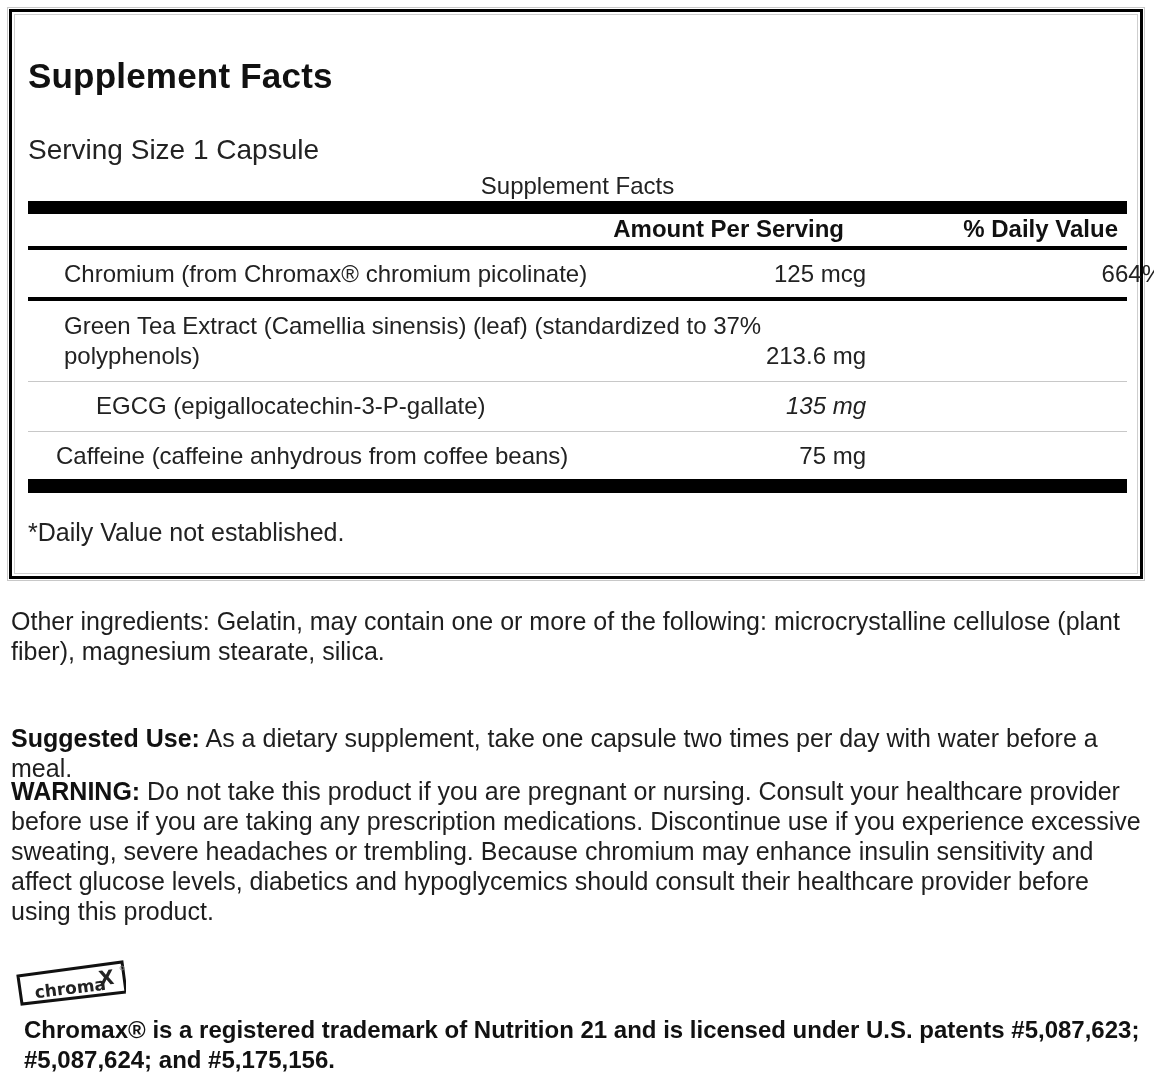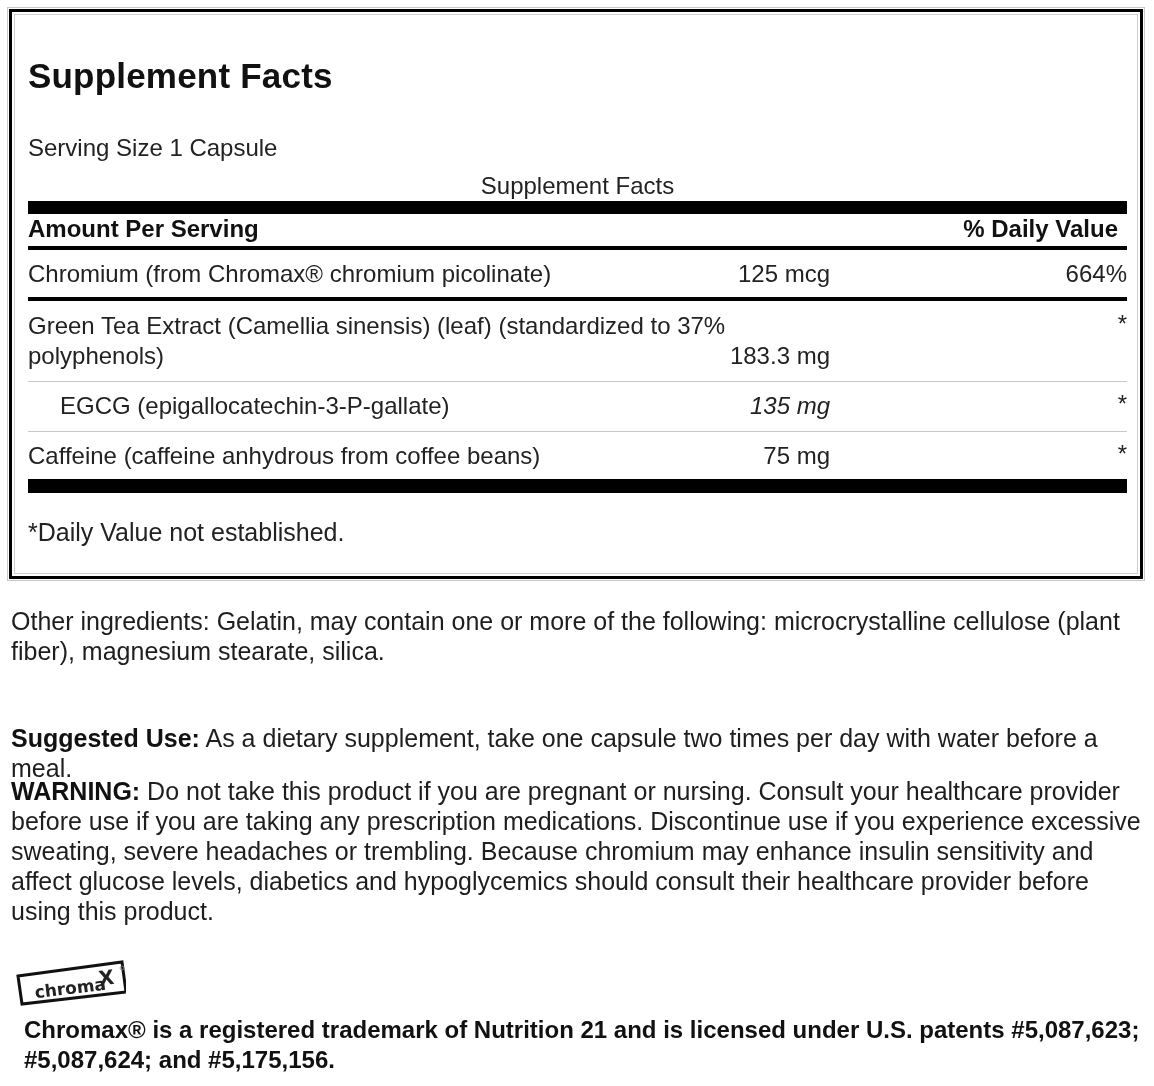--- a/index.html
+++ b/index.html
@@ -47,21 +47,21 @@
       top: 56px;
       font-size: 35px;
       font-weight: bold;
       letter-spacing: 0.2px;
       color: #111;
     }
     .serving-size {
       position: absolute;
       left: 28px;
       top: 134px;
-      font-size: 24px;
+      font-size: 28px;
       color: #222;
     }
     .table-caption {
       position: absolute;
       left: 28px;
       width: 1099px;
       top: 172px;
       text-align: center;
       font-size: 24px;
       color: #222;
@@ -82,20 +82,21 @@
       top: 215px;
       font-size: 24px;
       font-weight: bold;
       color: #111;
     }
     .cell {
       position: absolute;
       font-size: 24px;
       color: #222;
       white-space: nowrap;
+      margin-left: 36px;
     }
     .amt {
       text-align: right;
       width: 250px;
       left: 580px;
     }
     .dv {
       text-align: right;
       width: 200px;
       left: 927px;
@@ -141,49 +142,49 @@
 <div class="facts-box">
   <div class="facts-inner"></div>
 </div>
 
 <div class="facts-title">Supplement Facts</div>
 <div class="serving-size">Serving Size 1 Capsule</div>
 <div class="table-caption">Supplement Facts</div>
 
 <div class="bar-thick" style="top:201px;height:13px;"></div>
 
-<div class="hdr" style="left:28px;width:816px;text-align:left;">Amount Per Serving</div>
+<div class="hdr" style="left:28px;width:816px;text-align:right;">Amount Per Serving</div>
 <div class="hdr" style="left:900px;width:218px;text-align:right;">% Daily Value</div>
 
 <div class="line" style="top:246px;height:4px;background:#000;"></div>
 
 <div>
   <div class="cell" style="left:28px;top:260px;">Chromium (from Chromax® chromium picolinate)</div>
   <div class="cell amt" style="top:260px;">125 mcg</div>
   <div class="cell dv" style="top:260px;">664%</div>
 </div>
 <div class="line" style="top:297px;height:4px;background:#000;"></div>
 
 <div>
   <div class="cell" style="left:28px;top:312px;">Green Tea Extract (Camellia sinensis) (leaf) (standardized to 37%</div>
   <div class="cell" style="left:28px;top:342px;">polyphenols)</div>
-  <div class="cell amt" style="top:342px;">183.3 mg</div>
+  <div class="cell amt" style="top:342px;">213.6 mg</div>
   <div class="cell dv" style="top:310px;">*</div>
 </div>
 <div class="line" style="top:381px;height:1px;background:#c8c8c8;"></div>
 
 <div>
   <div class="cell" style="left:60px;top:392px;">EGCG (epigallocatechin-3-P-gallate)</div>
   <div class="cell amt" style="top:392px;font-style:italic;">135 mg</div>
   <div class="cell dv" style="top:390px;">*</div>
 </div>
 <div class="line" style="top:431px;height:1px;background:#c8c8c8;"></div>
 
 <div>
-  <div class="cell" style="left:28px;top:442px;">Caffeine (caffeine anhydrous from coffee beans)</div>
+  <div class="cell" style="left:20px;top:442px;">Caffeine (caffeine anhydrous from coffee beans)</div>
   <div class="cell amt" style="top:442px;">75 mg</div>
   <div class="cell dv" style="top:440px;">*</div>
 </div>
 
 <div class="bar-thick" style="top:479px;height:14px;"></div>
 
 <div class="footnote">*Daily Value not established.</div>
 
 <div class="para" style="top:606px;">Other ingredients: Gelatin, may contain one or more of the following: microcrystalline cellulose (plant fiber), magnesium stearate, silica.</div>
 

